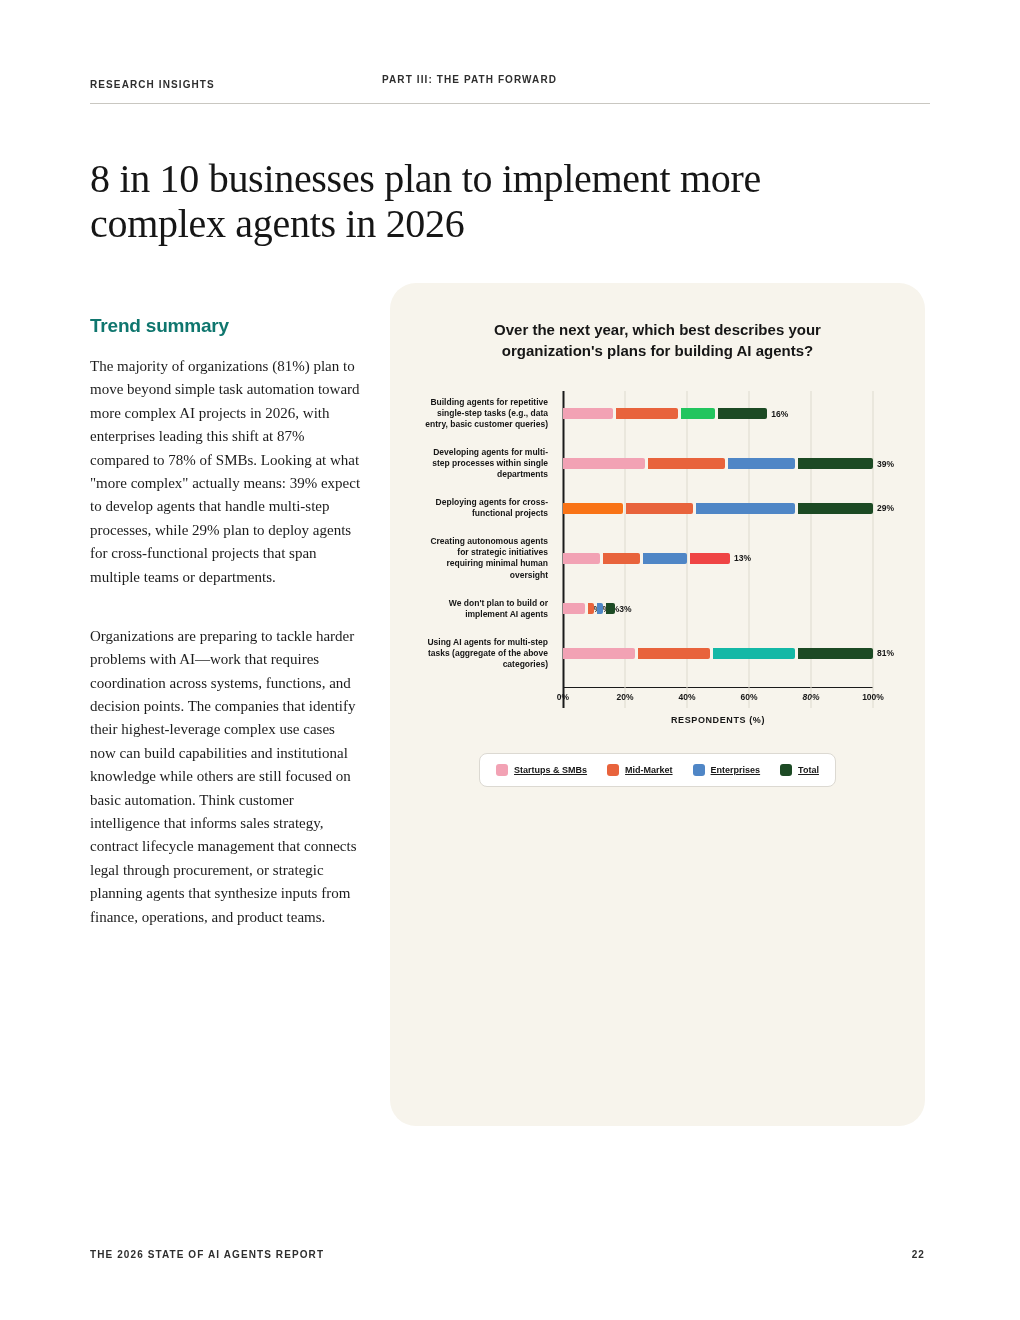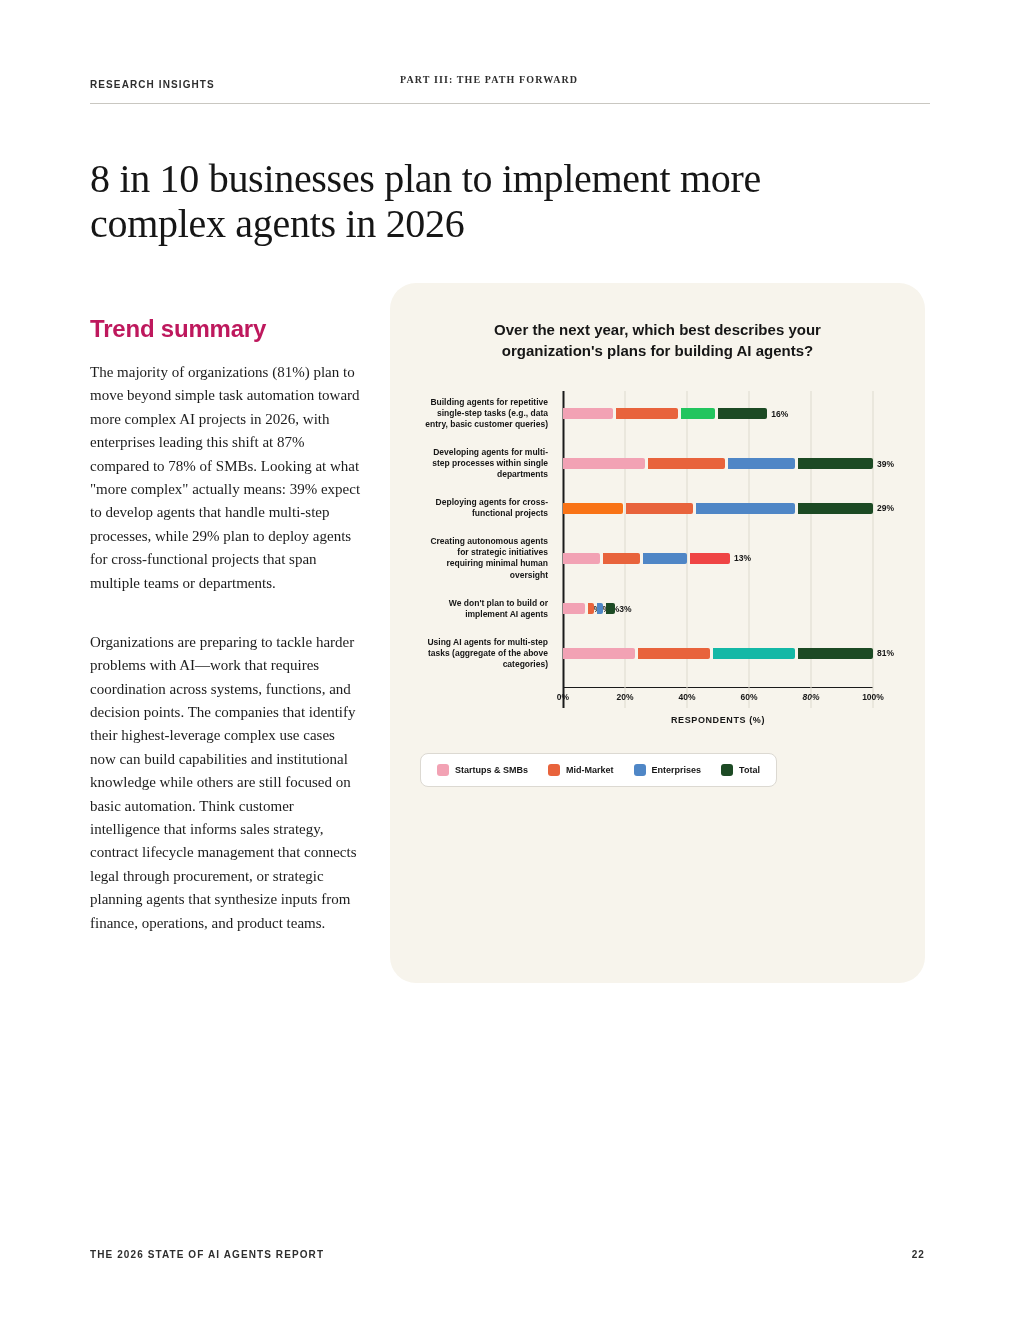--- a/index.html
+++ b/index.html
@@ -11,41 +11,41 @@
     background: #ffffff;
     font-family: "Liberation Sans", sans-serif;
     color: #1a1a1a;
     overflow: hidden;
   }
   .header { position: absolute; top: 74px; left: 90px; right: 95px; height: 14px; }
   .kicker {
     font-size: 10px; font-weight: 700; letter-spacing: 1.1px;
     color: #2e2e2e; text-transform: uppercase;
   }
-  .header-center { position: absolute; left: 310px; top: 0; font-family: Liberation Serif, serif; }
+  .header-center { position: absolute; left: 292px; top: 0; }
   .divider { position: absolute; top: 103px; left: 90px; right: 90px; border-top: 1px solid #c9c7c1; }
   .page-title {
     position: absolute; top: 130px; left: 90px; width: 790px;
     font-family: "Liberation Serif", serif;
     font-size: 40px; line-height: 1.12; font-weight: 500;
     letter-spacing: -0.3px; color: #161616;
   }
   .main { position: absolute; top: 283px; left: 90px; right: 95px; display: flex; }
   .left-col { width: 272px; margin-right: 28px; padding-top: 32px; }
   .section-heading {
-    font-size: 24px; font-weight: 700; letter-spacing: -0.2px;
-    color: #be185d; margin: 0 0 18px 0;
+    font-size: 19px; font-weight: 700; letter-spacing: -0.2px;
+    color: #0f766e; margin: 0 0 18px 0;
   }
   .section-body {
     font-family: "Liberation Serif", serif;
     font-size: 15px; line-height: 1.56; color: #1c1c1c;
     margin: 0 0 36px 0;
   }
   .chart-panel {
-    width: 535px; height: 700px;
+    width: 535px; height: 843px;
     background: #f7f4ec;
     border-radius: 26px;
     padding: 36px 30px 34px 30px;
   }
   .chart-title {
     text-align: center; font-size: 15px; font-weight: 700;
     line-height: 1.4; max-width: 420px; margin: 0 auto 36px auto;
     color: #161616;
   }
   .chart-area { position: relative; }
@@ -70,21 +70,21 @@
   .xaxis-line { margin: 0 22px 0 143px; border-top: 1.5px solid #1a1a1a; }
   .xticks { position: relative; height: 13px; margin: 4px 22px 0 143px; }
   .xtick {
     position: absolute; top: 0; transform: translateX(-50%);
     font-size: 8.5px; font-weight: 700; color: #161616;
   }
   .xlabel {
     margin: 10px 22px 0 143px; text-align: center;
     font-size: 9px; font-weight: 700; letter-spacing: 0.6px; color: #161616;
   }
-  .legend-wrap { display: flex; margin-top: 28px; }
+  .legend-wrap { display: flex; justify-content: center; margin-top: 28px; text-decoration: underline; }
   .legend {
     display: inline-flex; align-items: center; gap: 20px;
     background: #ffffff; border: 1px solid #dcd9d2; border-radius: 8px;
     padding: 10px 16px;
   }
   .legend-item { display: flex; align-items: center; gap: 6px; }
   .swatch { width: 12px; height: 12px; border-radius: 3px; display: inline-block; }
   .legend-label { font-size: 9px; font-weight: 700; color: #161616; }
   .footer {
     position: absolute; left: 90px; right: 95px; bottom: 60px;

